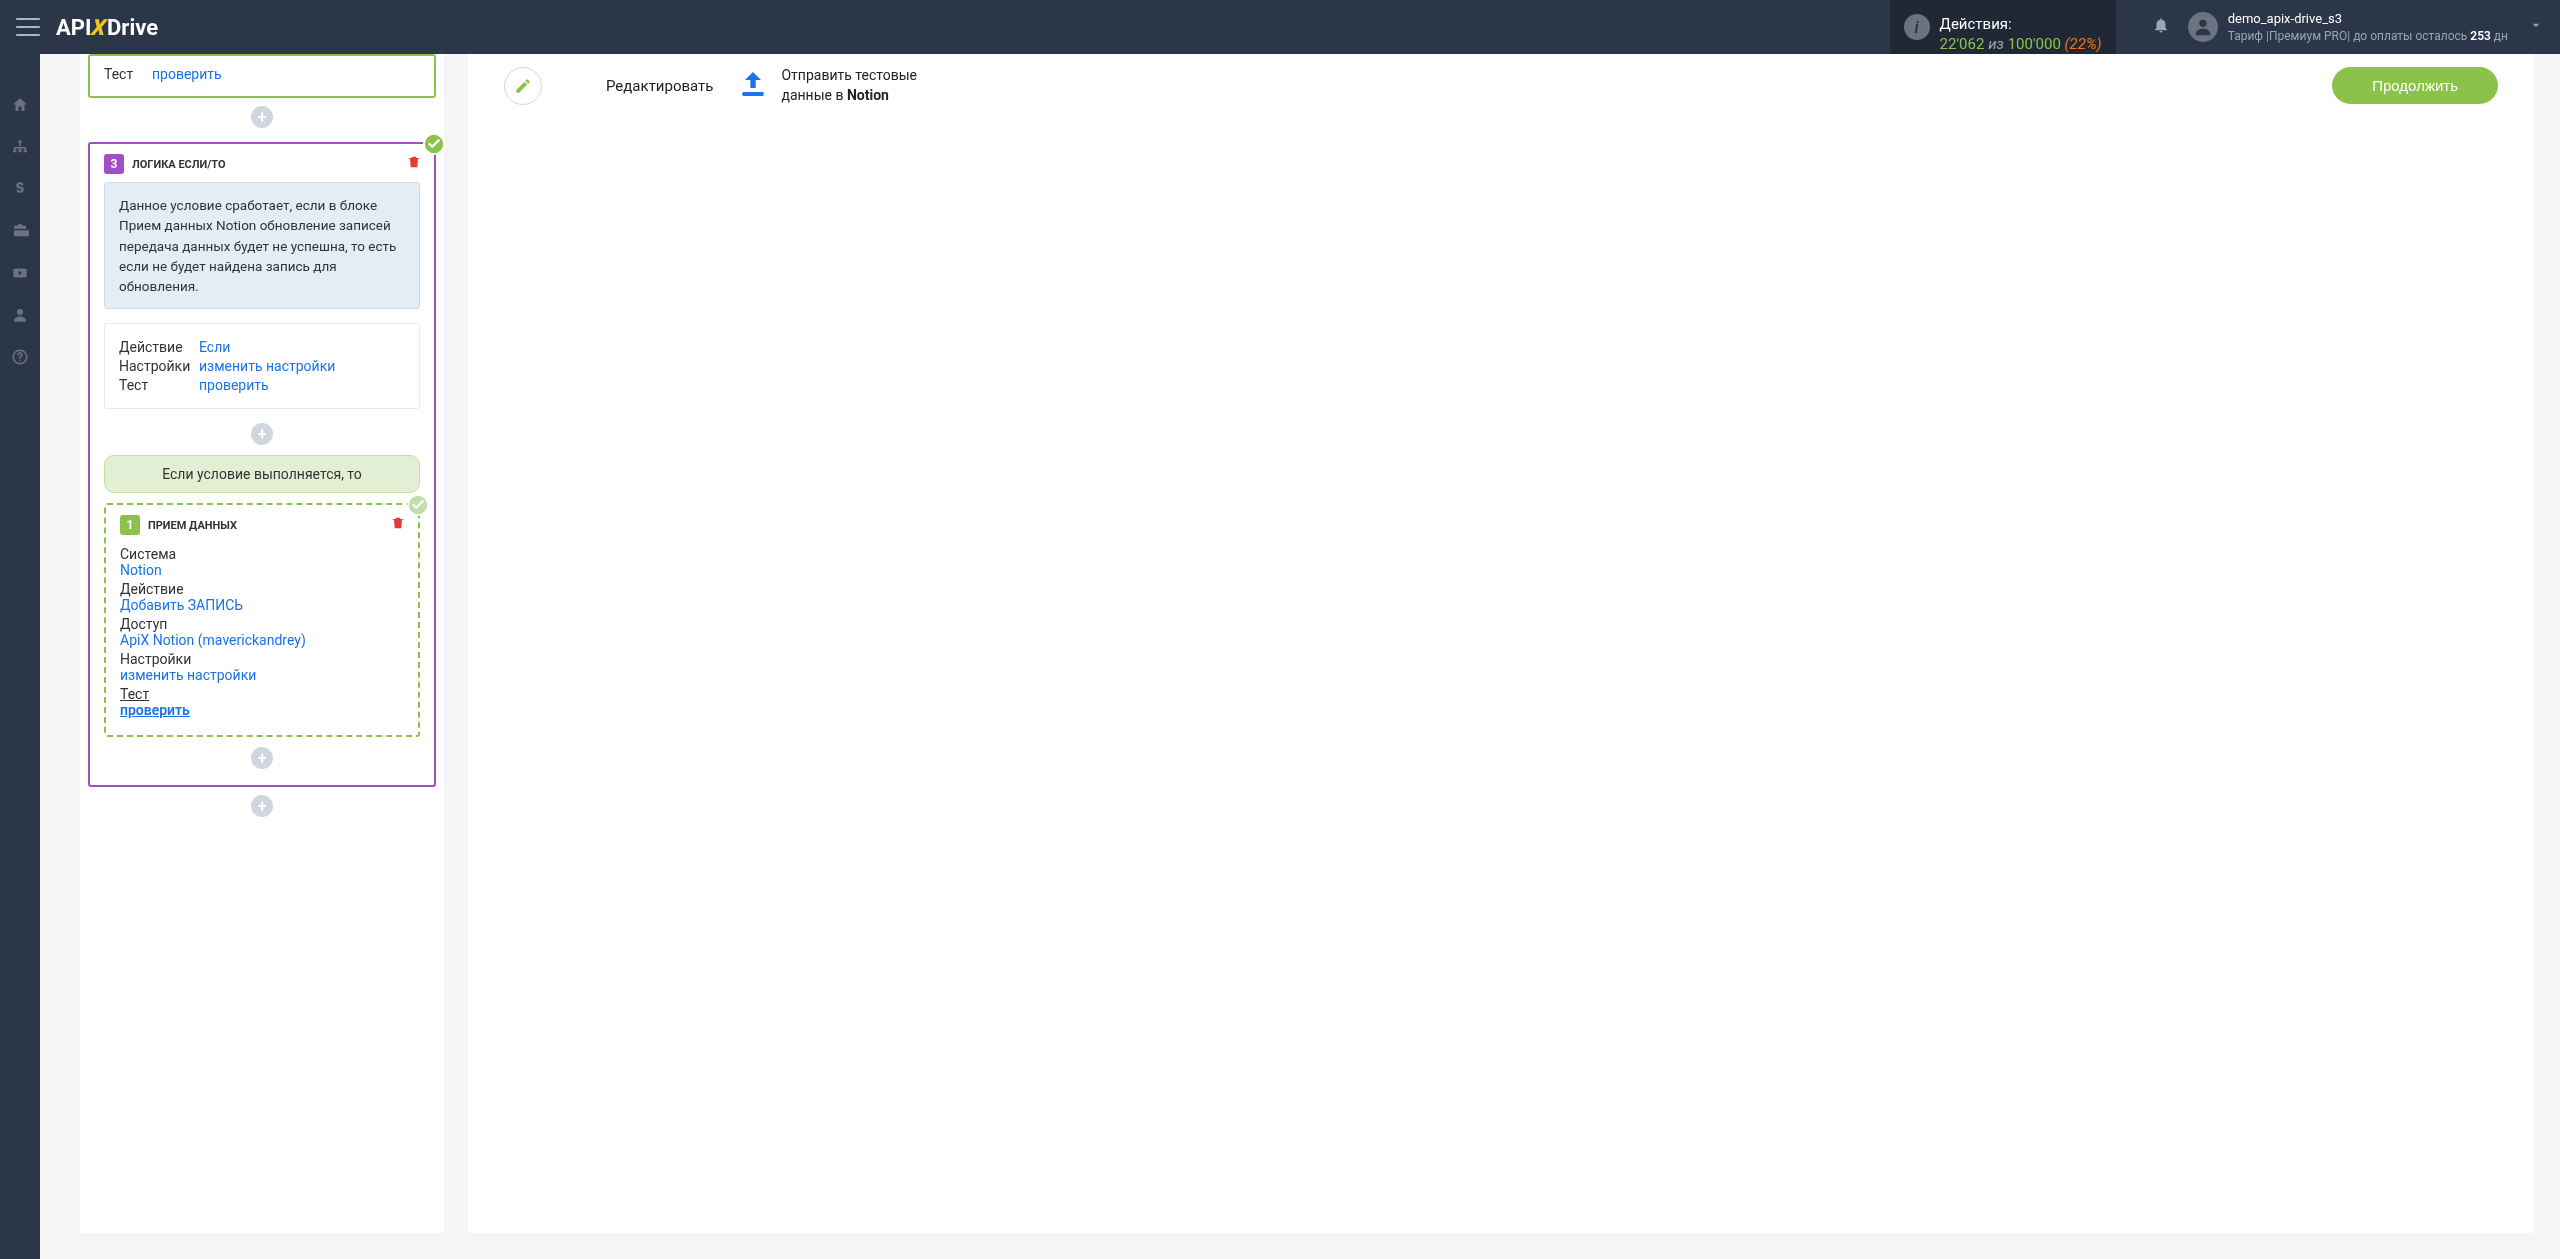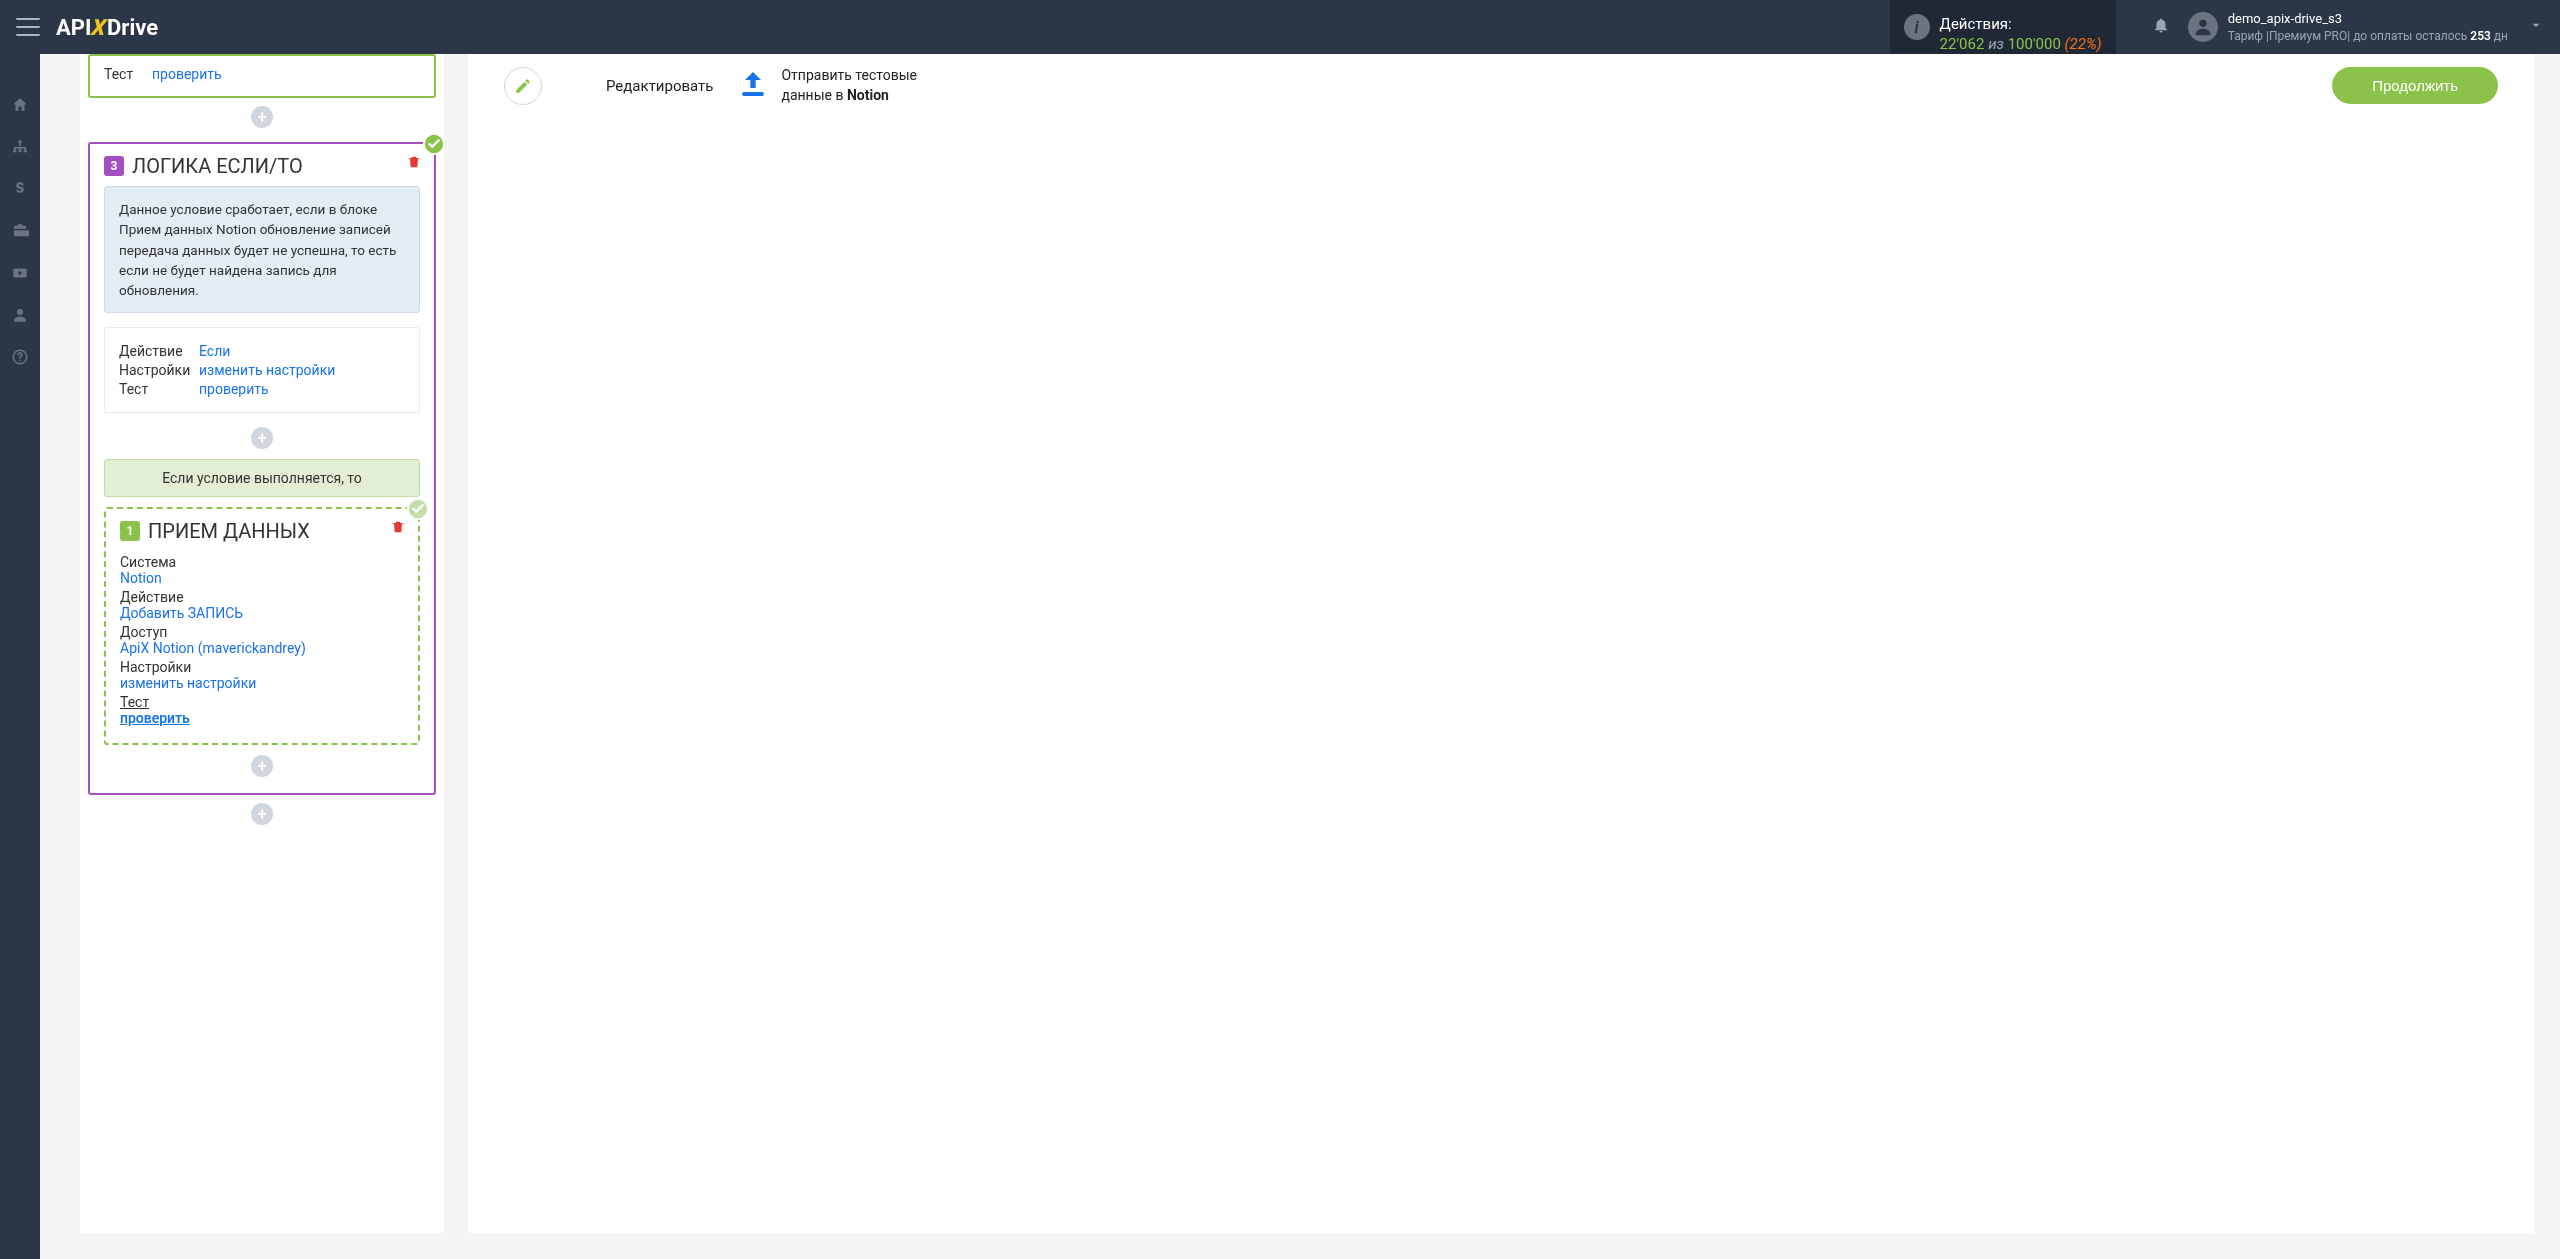--- a/index.html
+++ b/index.html
@@ -44,29 +44,29 @@
 .row2 .val { color: #1a73e8; }
 
 
 .plus-circle { width: 22px; height: 22px; border-radius: 50%; background: #d0d6df; color: #fff; display: flex; align-items: center; justify-content: center; font-size: 16px; font-weight: 700; margin: 6px auto; cursor: pointer; }
 
 
 .block3 { border: 2px solid #a24fc4; border-radius: 3px; margin: 14px 8px 8px; background: #fff; position: relative; padding: 0 0 10px; }
 .block3 .check { position: absolute; top: -11px; right: -11px; }
 .block-head { display: flex; align-items: center; gap: 8px; padding: 10px 14px 8px; position: relative; }
 .num-badge { width: 20px; height: 20px; border-radius: 3px; background: #a24fc4; color: #fff; font-weight: 700; font-size: 12px; display: flex; align-items: center; justify-content: center; }
-.block-title { font-weight: 400; color: #333; font-size: 20px; }
+.block-title { font-weight: 700; color: #333; font-size: 11px; }
 .trash { position: absolute; right: 12px; top: 10px; color: #e53935; cursor: pointer; }
 .info-box { background: #e3edf6; border-radius: 3px; border: 1px solid #d0dbe7; margin: 0 14px; padding: 12px 14px; font-size: 13.5px; color: #333; line-height: 1.5; }
 .kv-box { border: 1px solid #e8eaed; border-radius: 3px; margin: 14px; padding: 12px 14px; }
 .kv-row { display: flex; font-size: 14px; margin: 3px 0; }
 .kv-row .k { width: 80px; color: #333; }
 .kv-row .v { color: #1a73e8; cursor: pointer; }
 
-.cond-bar { background: #e2efd4; border: 1px solid #c3dda4; border-radius: 3px; margin: 10px 14px; padding: 10px; text-align: center; font-size: 14px; color: #333; }
+.cond-bar { background: #e2efd4; border: 1px solid #c3dda4; border-radius: 10px; margin: 10px 14px; padding: 10px; text-align: center; font-size: 14px; color: #333; }
 
 
 .block1 { border: 2px dashed #8bc34a; border-radius: 3px; margin: 6px 14px 10px; background: #fff; position: relative; padding: 0 0 10px; }
 .block1 .check-light { position: absolute; top: -11px; right: -11px; }
 .block1 .num-badge { background: #8bc34a; }
 .block1 .block-title { }
 .kv-inner { padding: 0 14px 4px; }
 .kv-row2 { display: flex; font-size: 14px; margin: 3px 0; flex-direction: column; }
 .kv-row2 .k { width: 80px; color: #333; }
 .kv-row2 .v { color: #1a73e8; cursor: pointer; white-space: nowrap; overflow: hidden; text-overflow: ellipsis; }

